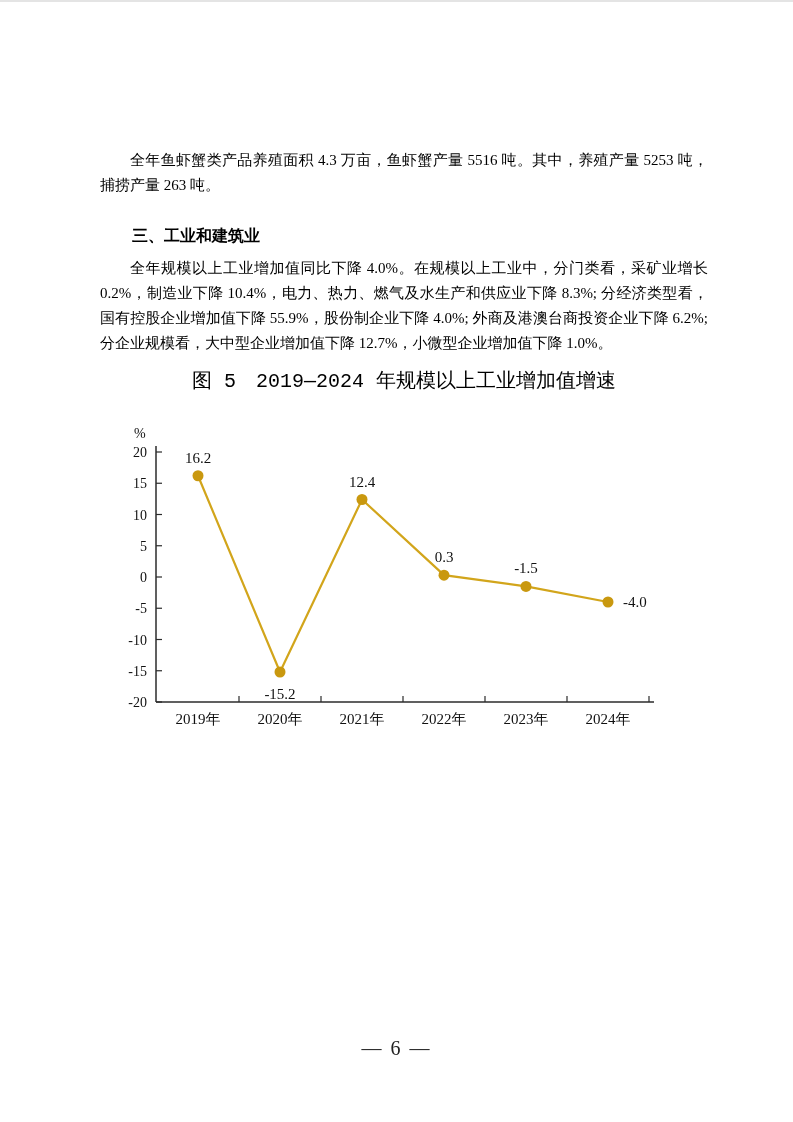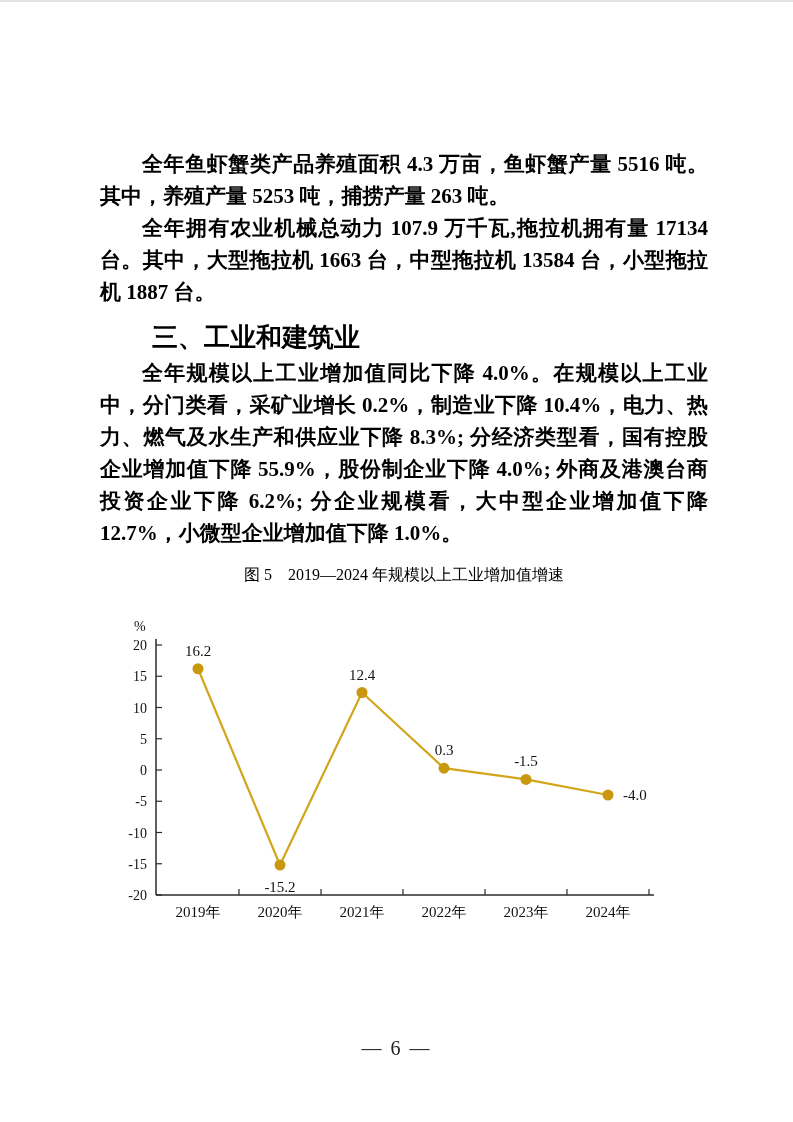--- a/index.html
+++ b/index.html
@@ -12,40 +12,40 @@
     background: #ffffff;
     border-top: 2px solid #e4e4e4;
     overflow: hidden;
     font-family: "Liberation Serif", "DejaVu Serif", serif;
     color: #000000;
   }
   .content {
     padding: 146px 85px 0 100px;
   }
   .para {
-    font-size: 21px;
-    line-height: 32px;
+    font-size: 15px;
+    line-height: 25px;
     text-align: justify;
     text-indent: 2em;
     text-justify: inter-ideograph;
-    font-weight: bold;
   }
   .section-heading {
     font-family: "Liberation Sans", "DejaVu Sans", sans-serif;
     font-weight: bold;
-    font-size: 26px;
+    font-size: 16px;
     line-height: 40px;
     text-indent: 2em;
-    margin-top: 9px;
+    margin-top: 18px;
   }
   .chart-caption {
-    font-size: 16px;
+    font-size: 20px;
     line-height: 40px;
     text-align: center;
     margin-top: 6px;
+    font-family: Liberation Mono, monospace;
   }
   .chart-wrap {
     margin-top: 12px;
     margin-left: 12px;
     width: 600px;
     height: 320px;
   }
   .chart-wrap svg {
     font-family: "Liberation Serif", "DejaVu Serif", serif;
   }
@@ -59,21 +59,20 @@
     color: #222222;
     letter-spacing: 2px;
   }
 </style>
 </head>
 <body>
 
 <div class="page">
   <div class="content">
     <p class="para">全年鱼虾蟹类产品养殖面积 4.3 万亩，鱼虾蟹产量 5516 吨。其中，养殖产量 5253 吨，捕捞产量 263 吨。</p>
-    <p class="para">全年拥有农业机械总动力 107.9 万千瓦,拖拉机拥有量 17134 台。其中，大型拖拉机 1663 台，中型拖拉机 13584 台，小型拖拉机 1887 台。</p>
     <h3 class="section-heading">三、工业和建筑业</h3>
     <p class="para">全年规模以上工业增加值同比下降 4.0%。在规模以上工业中，分门类看，采矿业增长 0.2%，制造业下降 10.4%，电力、热力、燃气及水生产和供应业下降 8.3%; 分经济类型看，国有控股企业增加值下降 55.9%，股份制企业下降 4.0%; 外商及港澳台商投资企业下降 6.2%; 分企业规模看，大中型企业增加值下降 12.7%，小微型企业增加值下降 1.0%。</p>
     <p class="chart-caption">图 5　2019—2024 年规模以上工业增加值增速</p>
     <div class="chart-wrap">
       <svg id="chart-svg" width="600" height="320" viewBox="0 0 600 320">
           <line x1="44" y1="32" x2="44" y2="288" stroke="#2b2b2b" stroke-width="1.5"></line>
           <line x1="44" y1="288" x2="542" y2="288" stroke="#2b2b2b" stroke-width="1.5"></line>
           <line x1="44" y1="288" x2="50" y2="288" stroke="#2b2b2b" stroke-width="1.2"></line>
           <text x="35" y="293" text-anchor="end" font-size="14" fill="#111111">-20</text>
           <line x1="44" y1="256.75" x2="50" y2="256.75" stroke="#2b2b2b" stroke-width="1.2"></line>

